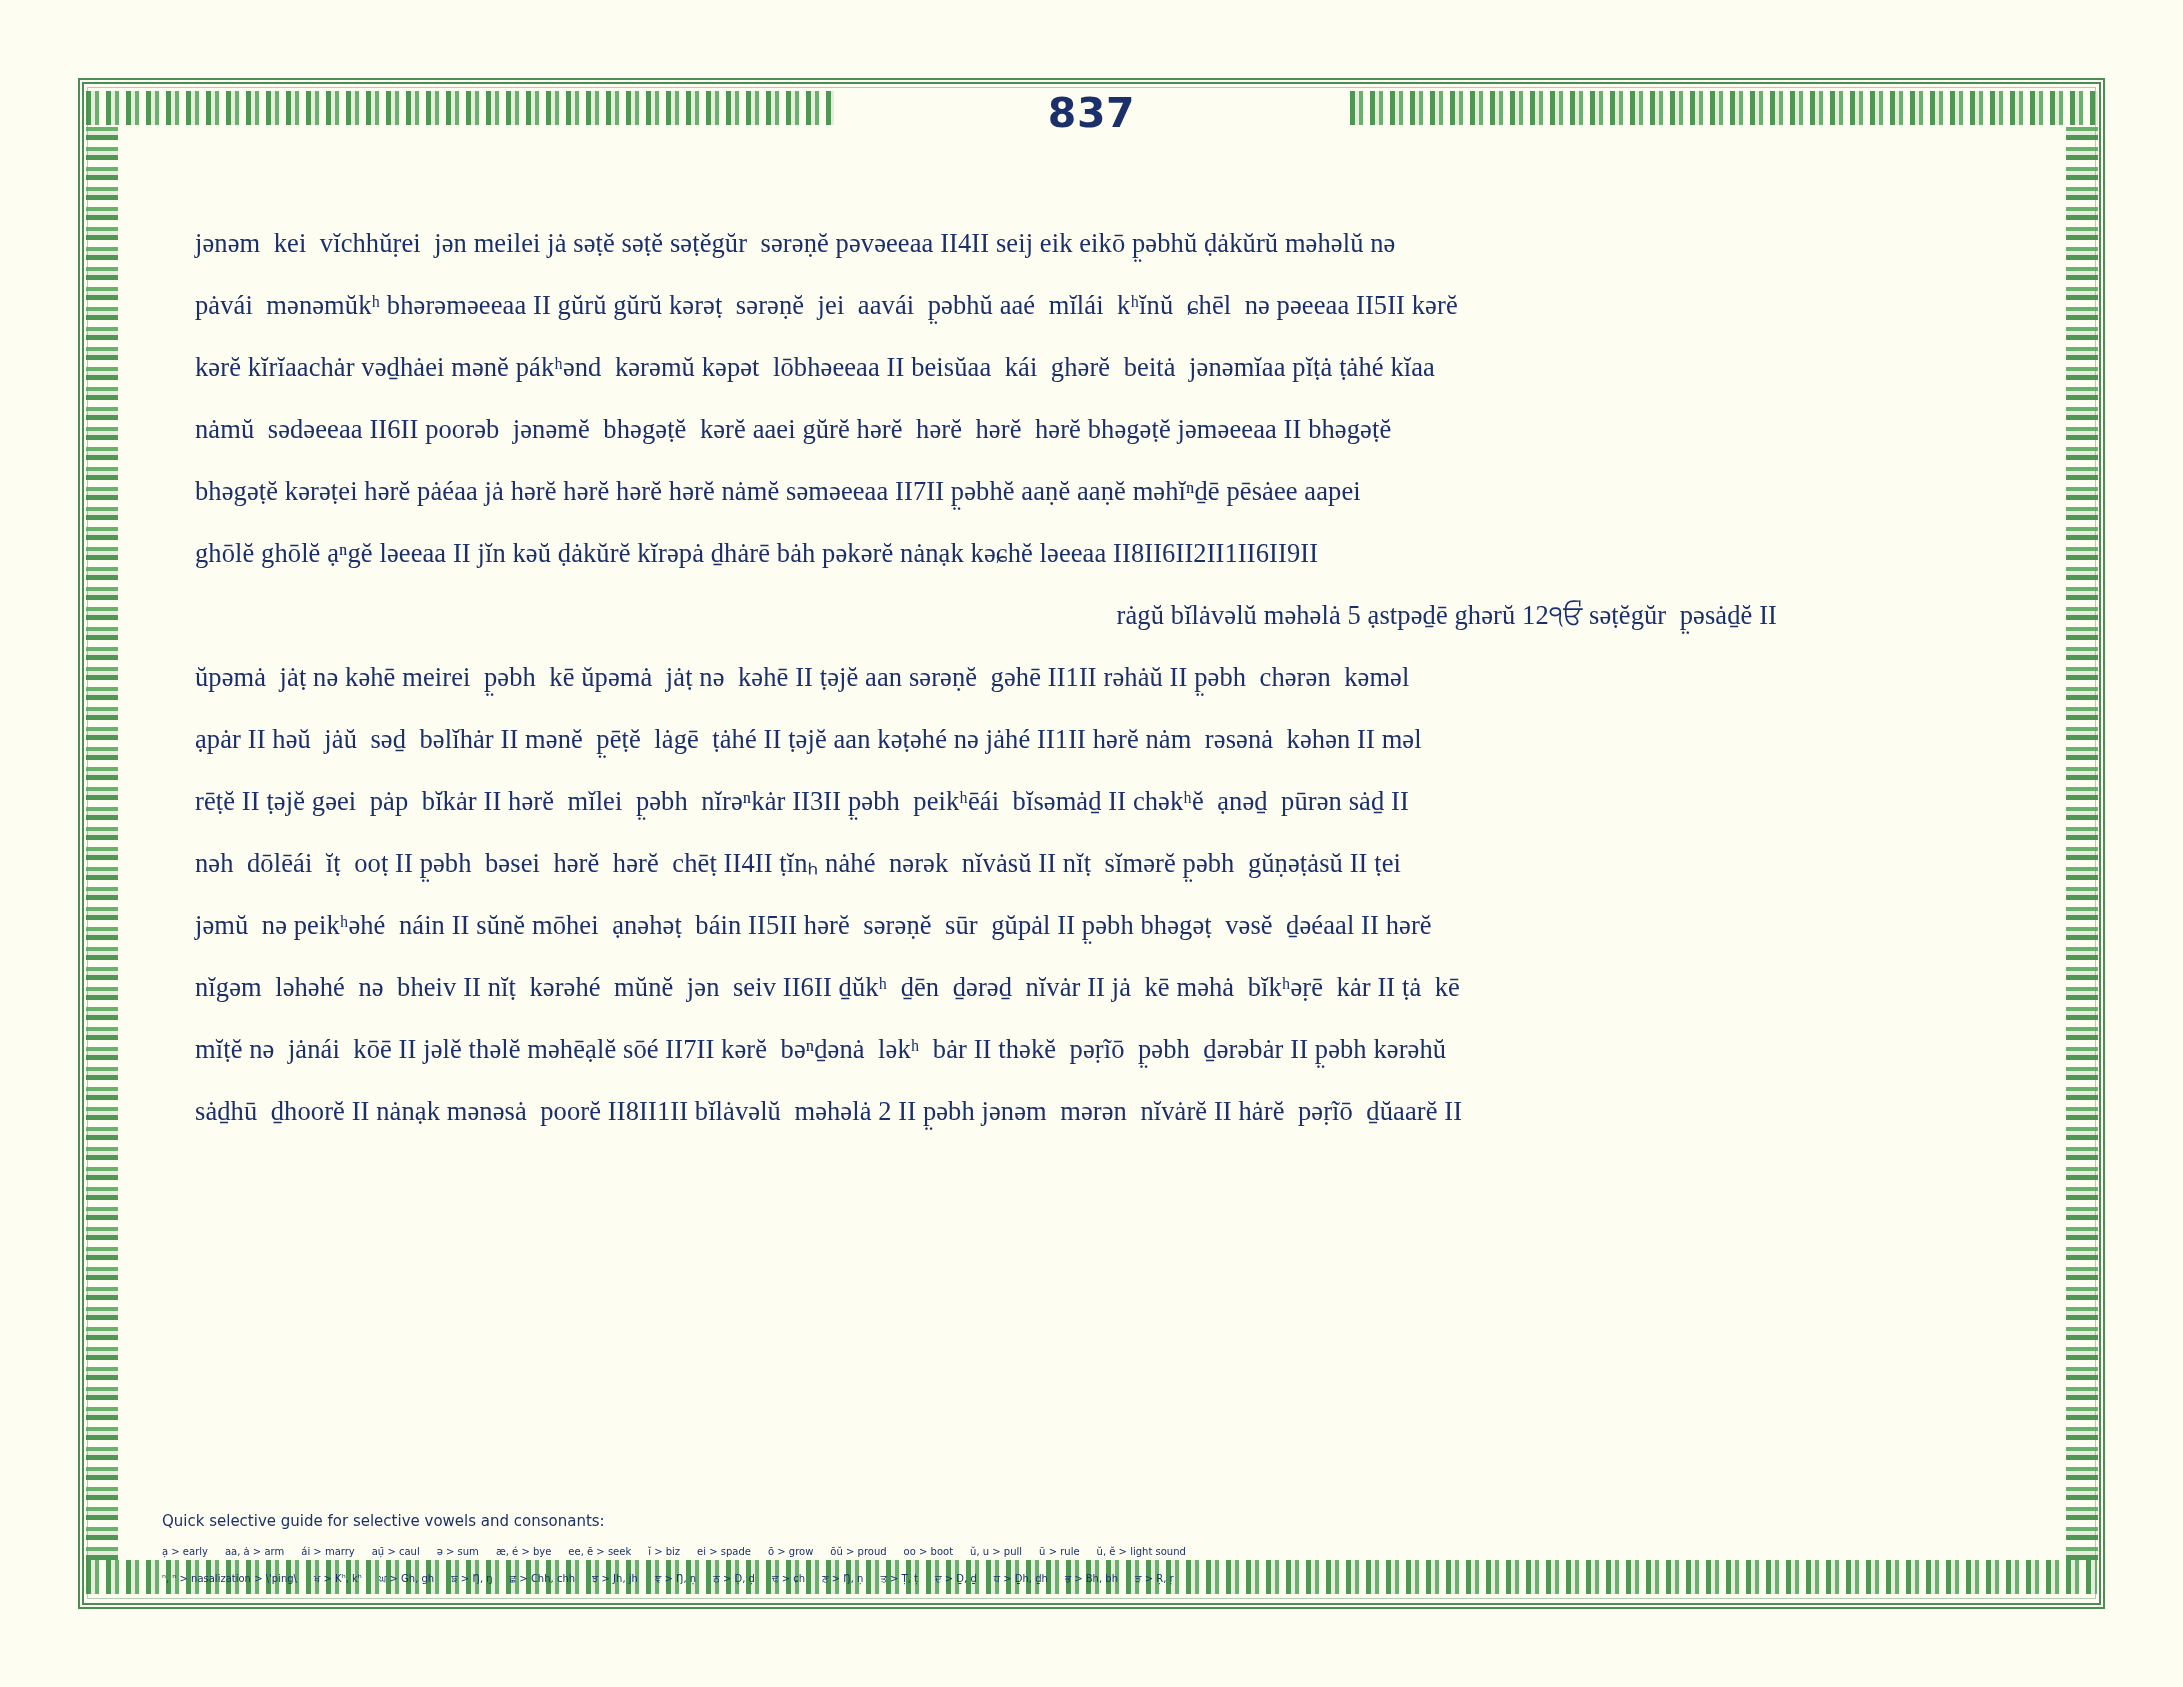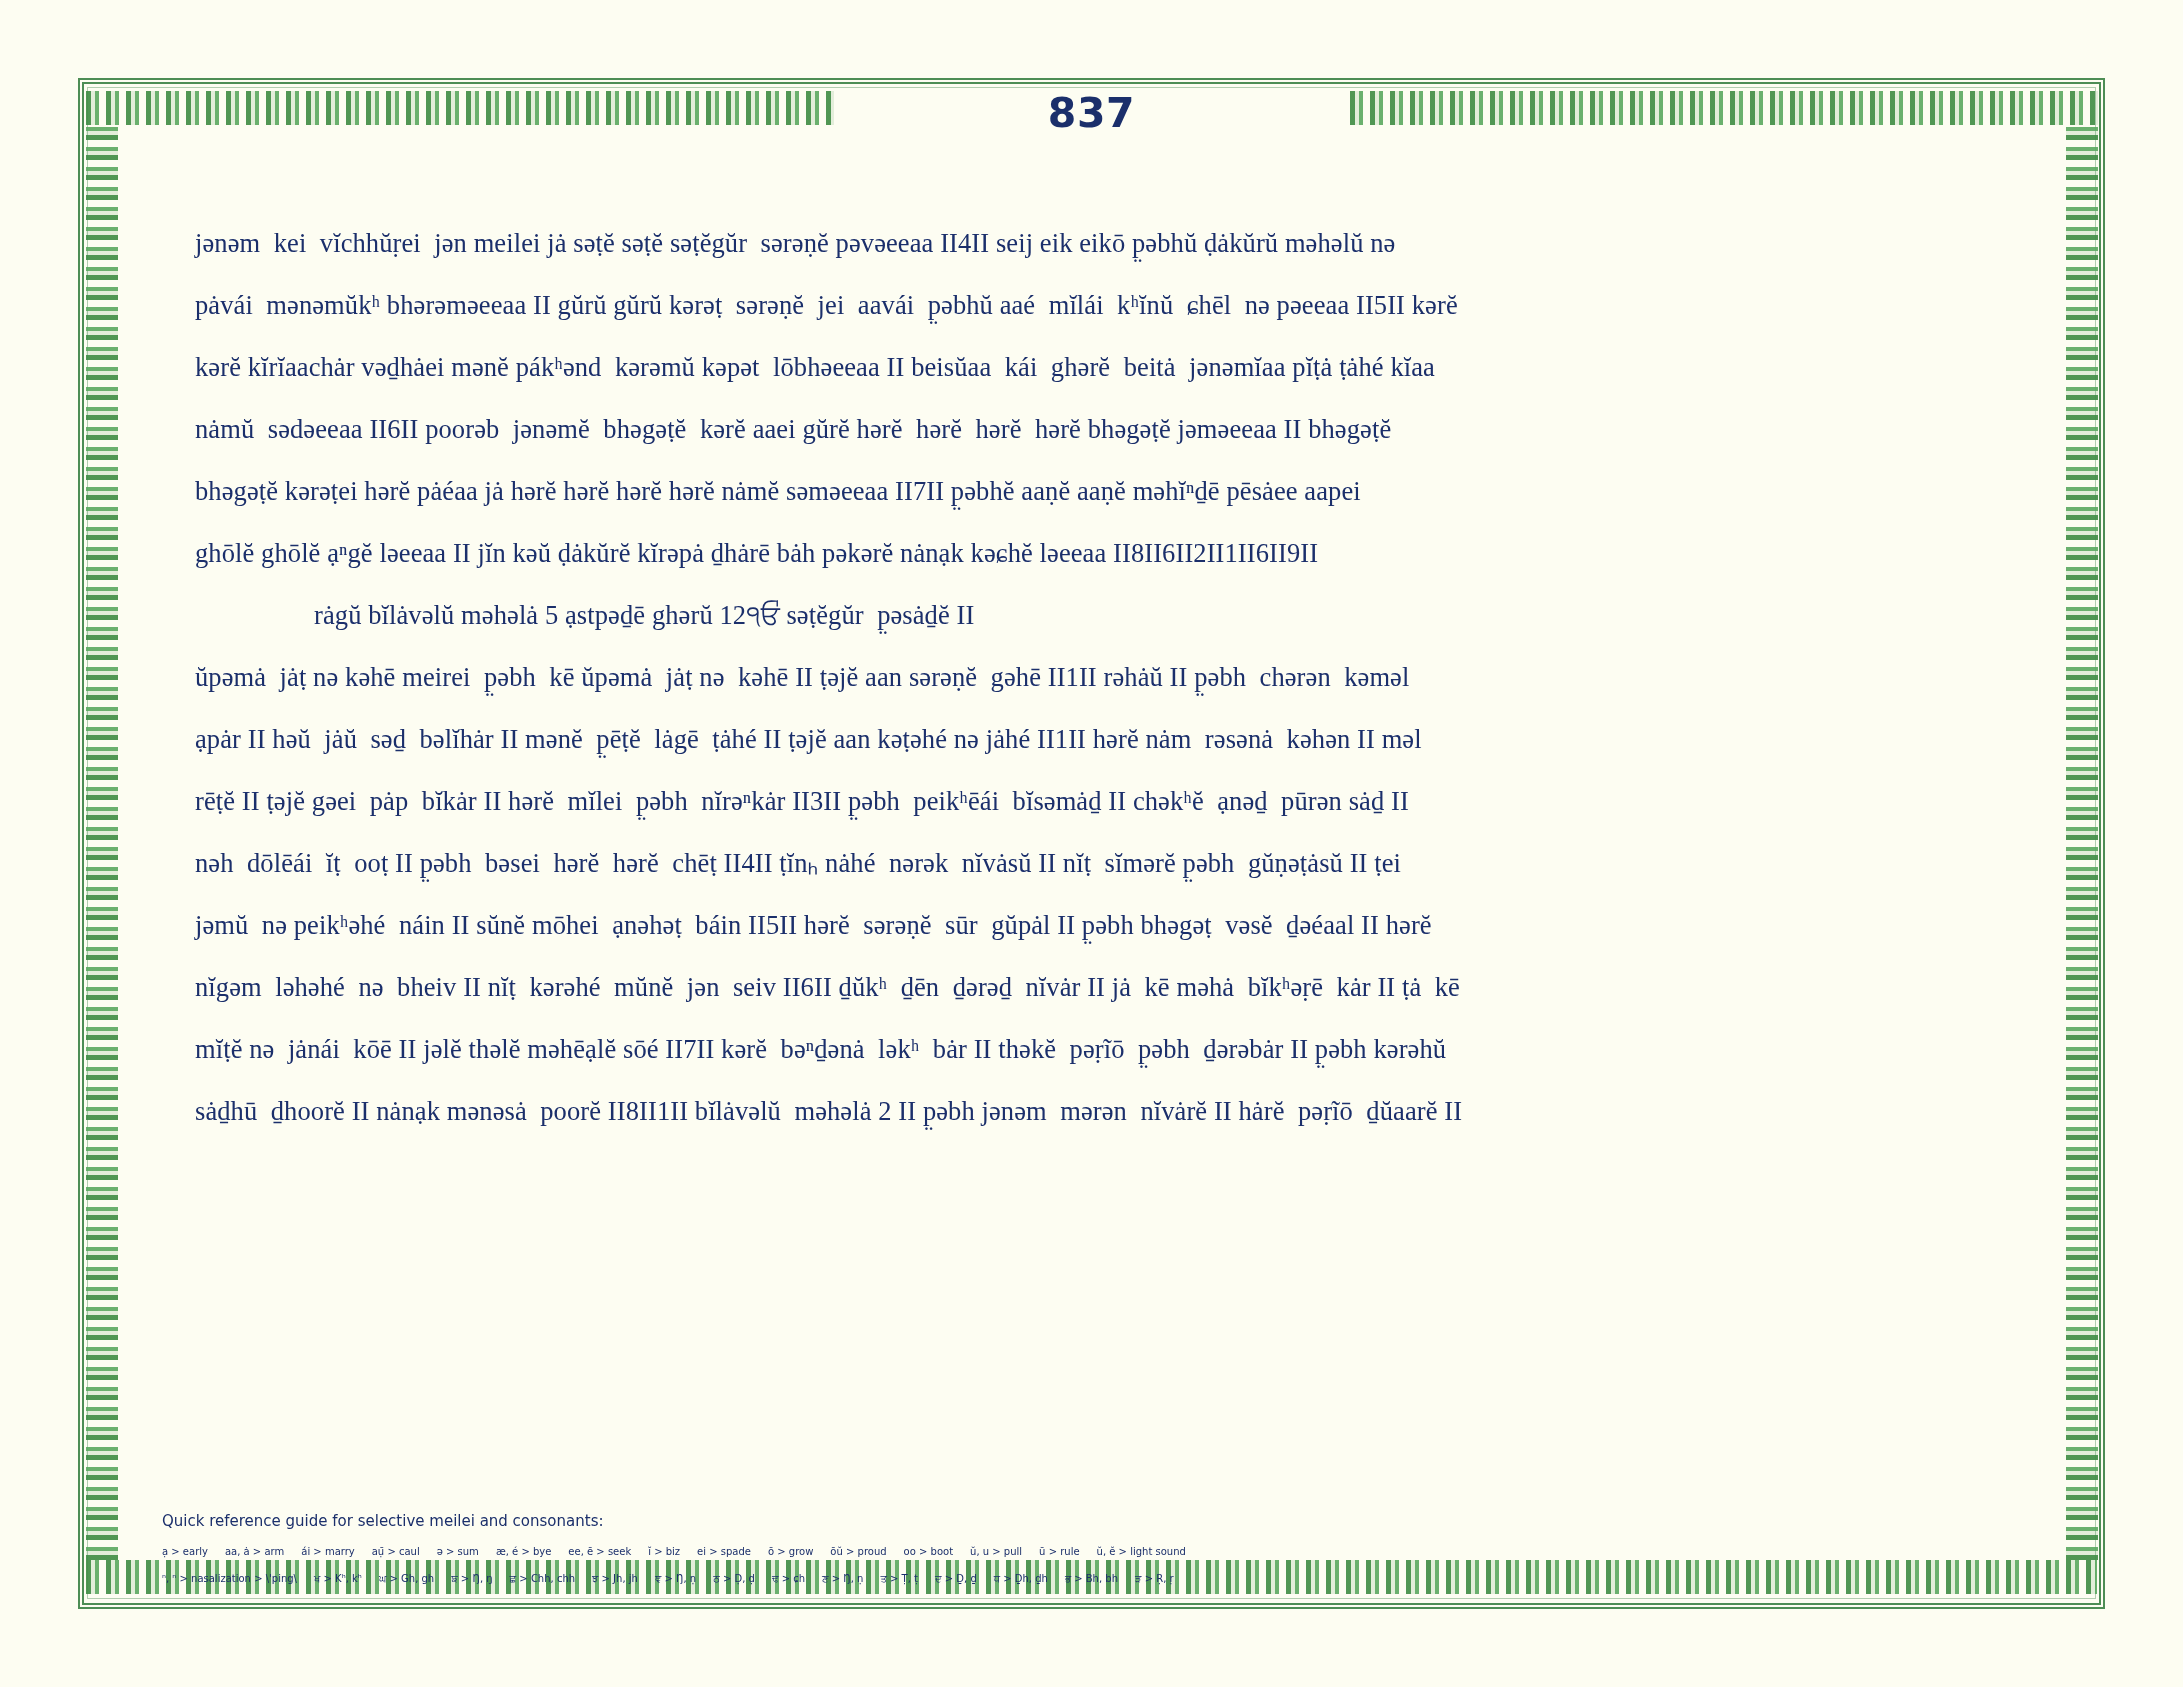--- a/index.html
+++ b/index.html
@@ -102,21 +102,21 @@
   .line {
     font-size: 26.5px;
     line-height: 62px;
     color: #1b2f6b;
     white-space: pre-wrap;
     letter-spacing: 0.1px;
     font-family: Liberation Serif, serif;
   }
   .line.indent-center {
     display: flex;
-    justify-content: flex-start;
+    justify-content: flex-end;
     padding-left: 119px;
     padding-right: 218px;
   }
 
   
   .footer {
     position: absolute;
     left: 162px;
     top: 1512px;
     width: 1919px;
@@ -169,19 +169,19 @@
     <div class="line">ạpȧr II həŭ  jȧŭ  səḏ  bəlĭhȧr II mənĕ  p̤ēṭĕ  lȧgē  ṭȧhé II ṭəjĕ aan kəṭəhé nə jȧhé II1II hərĕ nȧm  rəsənȧ  kəhən II məl</div>
     <div class="line">rēṭĕ II ṭəjĕ gəei  pȧp  bĭkȧr II hərĕ  mĭlei  p̤əbh  nĭrəⁿkȧr II3II p̤əbh  peikʰēái  bĭsəmȧḏ II chəkʰĕ  ạnəḏ  pūrən sȧḏ II</div>
     <div class="line">nəh  dōlēái  ĭṭ  ooṭ II p̤əbh  bəsei  hərĕ  hərĕ  chēṭ II4II ṭĭnₕ nȧhé  nərək  nĭvȧsŭ II nĭṭ  sĭmərĕ p̤əbh  gŭṇəṭȧsŭ II ṭei</div>
     <div class="line">jəmŭ  nə peikʰəhé  náin II sŭnĕ mōhei  ạnəhəṭ  báin II5II hərĕ  sərəṇĕ  sūr  gŭpȧl II p̤əbh bhəgəṭ  vəsĕ  ḏəéaal II hərĕ</div>
     <div class="line">nĭgəm  ləhəhé  nə  bheiv II nĭṭ  kərəhé  mŭnĕ  jən  seiv II6II ḏŭkʰ  ḏēn  ḏərəḏ  nĭvȧr II jȧ  kē məhȧ  bĭkʰəṛē  kȧr II ṭȧ  kē</div>
     <div class="line">mĭṭĕ nə  jȧnái  kōē II jəlĕ thəlĕ məhēạlĕ sōé II7II kərĕ  bəⁿḏənȧ  ləkʰ  bȧr II thəkĕ  pəṛĩō  p̤əbh  ḏərəbȧr II p̤əbh kərəhŭ</div>
     <div class="line">sȧḏhū  ḏhoorĕ II nȧnạk mənəsȧ  poorĕ II8II1II bĭlȧvəlŭ  məhəlȧ 2 II p̤əbh jənəm  mərən  nĭvȧrĕ II hȧrĕ  pəṛĩō  ḏŭaarĕ II</div>
   </div>
 
   <div class="footer">
-    <div class="footer-title">Quick reference guide for selective meilei and consonants:</div>
+    <div class="footer-title">Quick selective guide for selective vowels and consonants:</div>
     <div class="footer-row" id="footer-row1"><span class="item">ạ &gt; early</span><span class="item">aa, ȧ &gt; arm</span><span class="item">ái &gt; marry</span><span class="item">aụ̄ &gt; caul</span><span class="item">ə &gt; sum</span><span class="item">æ, é &gt; bye</span><span class="item">ee, ē &gt; seek</span><span class="item">ĭ &gt; biz</span><span class="item">ei &gt; spade</span><span class="item">ō &gt; grow</span><span class="item">ōŭ &gt; proud</span><span class="item">oo &gt; boot</span><span class="item">ŭ, u &gt; pull</span><span class="item">ū &gt; rule</span><span class="item">ŭ, ĕ &gt; light sound</span></div>
     <div class="footer-row" id="footer-row2"><span class="item">ⁿ, ⁿ &gt; nasalization &gt; \'ping\</span><span class="item">ਖ &gt; Kʰ, kʰ</span><span class="item">ਘ &gt; Gh, gh</span><span class="item">ਙ &gt; Ŋ, ŋ</span><span class="item">ਛ &gt; Chh, chh</span><span class="item">ਝ &gt; Jh, jh</span><span class="item">ਞ &gt; Ŋ, ṇ</span><span class="item">ਠ &gt; Ḍ, ḍ</span><span class="item">ਢ &gt; ɕh</span><span class="item">ਣ &gt; Ŋ, ṇ</span><span class="item">ਤ &gt; Ṭ, ṭ</span><span class="item">ਦ &gt; Ḏ, ḏ</span><span class="item">ਧ &gt; Ḏh, ḏh</span><span class="item">ਭ &gt; Bh, bh</span><span class="item">ੜ &gt; Ṛ, ṛ</span></div>
   </div>
 
 </div>
 
 
 </body></html>

